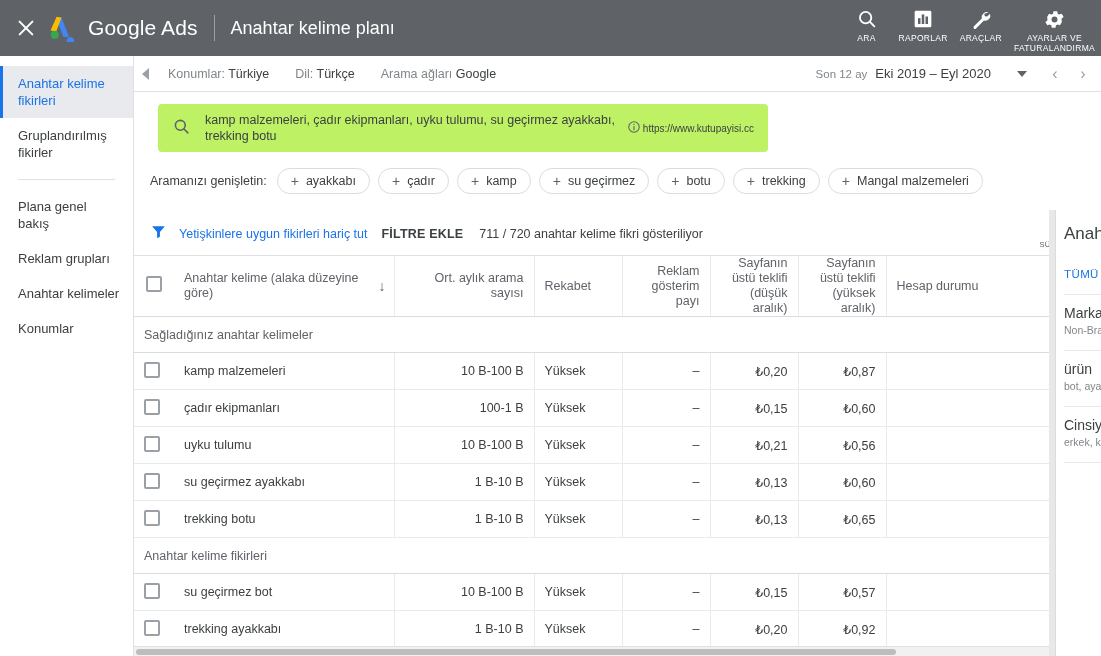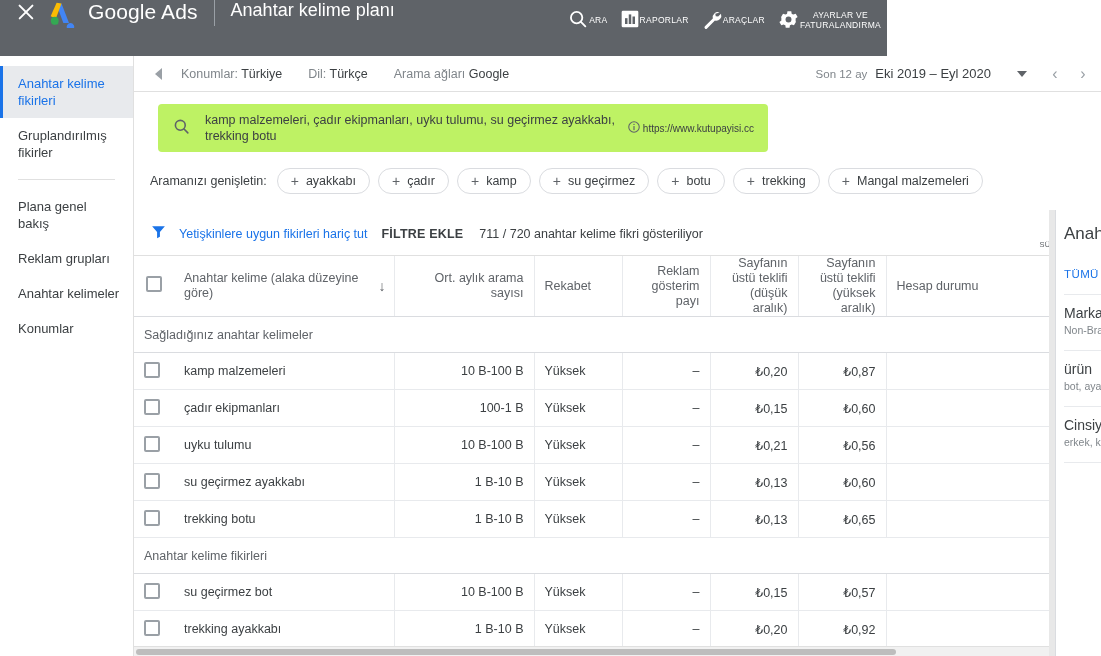--- a/index.html
+++ b/index.html
@@ -8,23 +8,23 @@
     width: 1101px; height: 656px;
     overflow: hidden;
     font-family: "Liberation Sans", "DejaVu Sans", sans-serif;
     background: #fff;
     color: #3c4043;
   }
   #app { position: relative; width: 1101px; height: 656px; overflow: hidden; }
 
   
   .topbar {
-    position: absolute; left: 0; top: 0; width: 887px; height: 56px;
+    position: absolute; left: 0; top: 0; width: 1101px; height: 56px;
     background: #5f6368;
-    display: flex; 
+    display: flex; align-items: center;
     color: #fff;
   }
   .tb-close {
     width: 24px; height: 24px; margin-left: 14px; margin-right: 10px;
     position: relative; cursor: pointer; flex: none;
   }
   .tb-close::before, .tb-close::after {
     content: ""; position: absolute; left: 2px; top: 11px;
     width: 20px; height: 1.8px; background: #fff; border-radius: 1px;
   }
@@ -37,21 +37,21 @@
     font-weight: 400;
   }
   .tb-divider {
     width: 1px; height: 26px; background: #9aa0a6; margin: 0 16px; flex: none;
   }
   .page-title { font-size: 18px; color: #fff; white-space: nowrap; font-weight: 400; }
   .tb-spacer { flex: 1 1 auto; }
 
   .tb-actions { display: flex; align-items: flex-start; height: 56px; padding-top: 6px; }
   .tb-action {
-    display: flex; flex-direction: row; align-items: center; justify-content: flex-start;
+    display: flex; flex-direction: column; align-items: center; justify-content: flex-start;
     min-width: 52px; padding: 0 6px; cursor: pointer; text-decoration: none;
   }
   .tb-action .ico { height: 26px; display: flex; align-items: center; justify-content: center; }
   .tb-action .lbl {
     font-size: 8.5px; color: #fff; letter-spacing: .3px; text-align: center;
     line-height: 10px; margin-top: 1px; white-space: pre-line;
   }
   .tb-action.wide { min-width: 92px; }
 
   
@@ -73,21 +73,21 @@
 
   
   .main {
     position: absolute; left: 134px; top: 56px;
     width: 967px; height: 600px; background: #fff; overflow: hidden;
   }
 
   
   .ctxbar {
     height: 36px; display: flex; align-items: center;
-    border-bottom: 1px solid #e0e0e0; padding-left: 14px; font-size: 12.5px;
+    border-bottom: 1px solid #e0e0e0; padding-left: 1px; font-size: 12.5px;
   }
   .ctx-collapse {
     width: 20px; height: 36px; display: flex; align-items: center; justify-content: center;
     cursor: pointer; flex: none;
   }
   .tri-left {
     width: 0; height: 0; border-top: 6px solid transparent;
     border-bottom: 6px solid transparent; border-right: 7px solid #9aa0a6;
   }
   .ctx-chip { padding: 0 13px; white-space: nowrap; cursor: pointer; }

